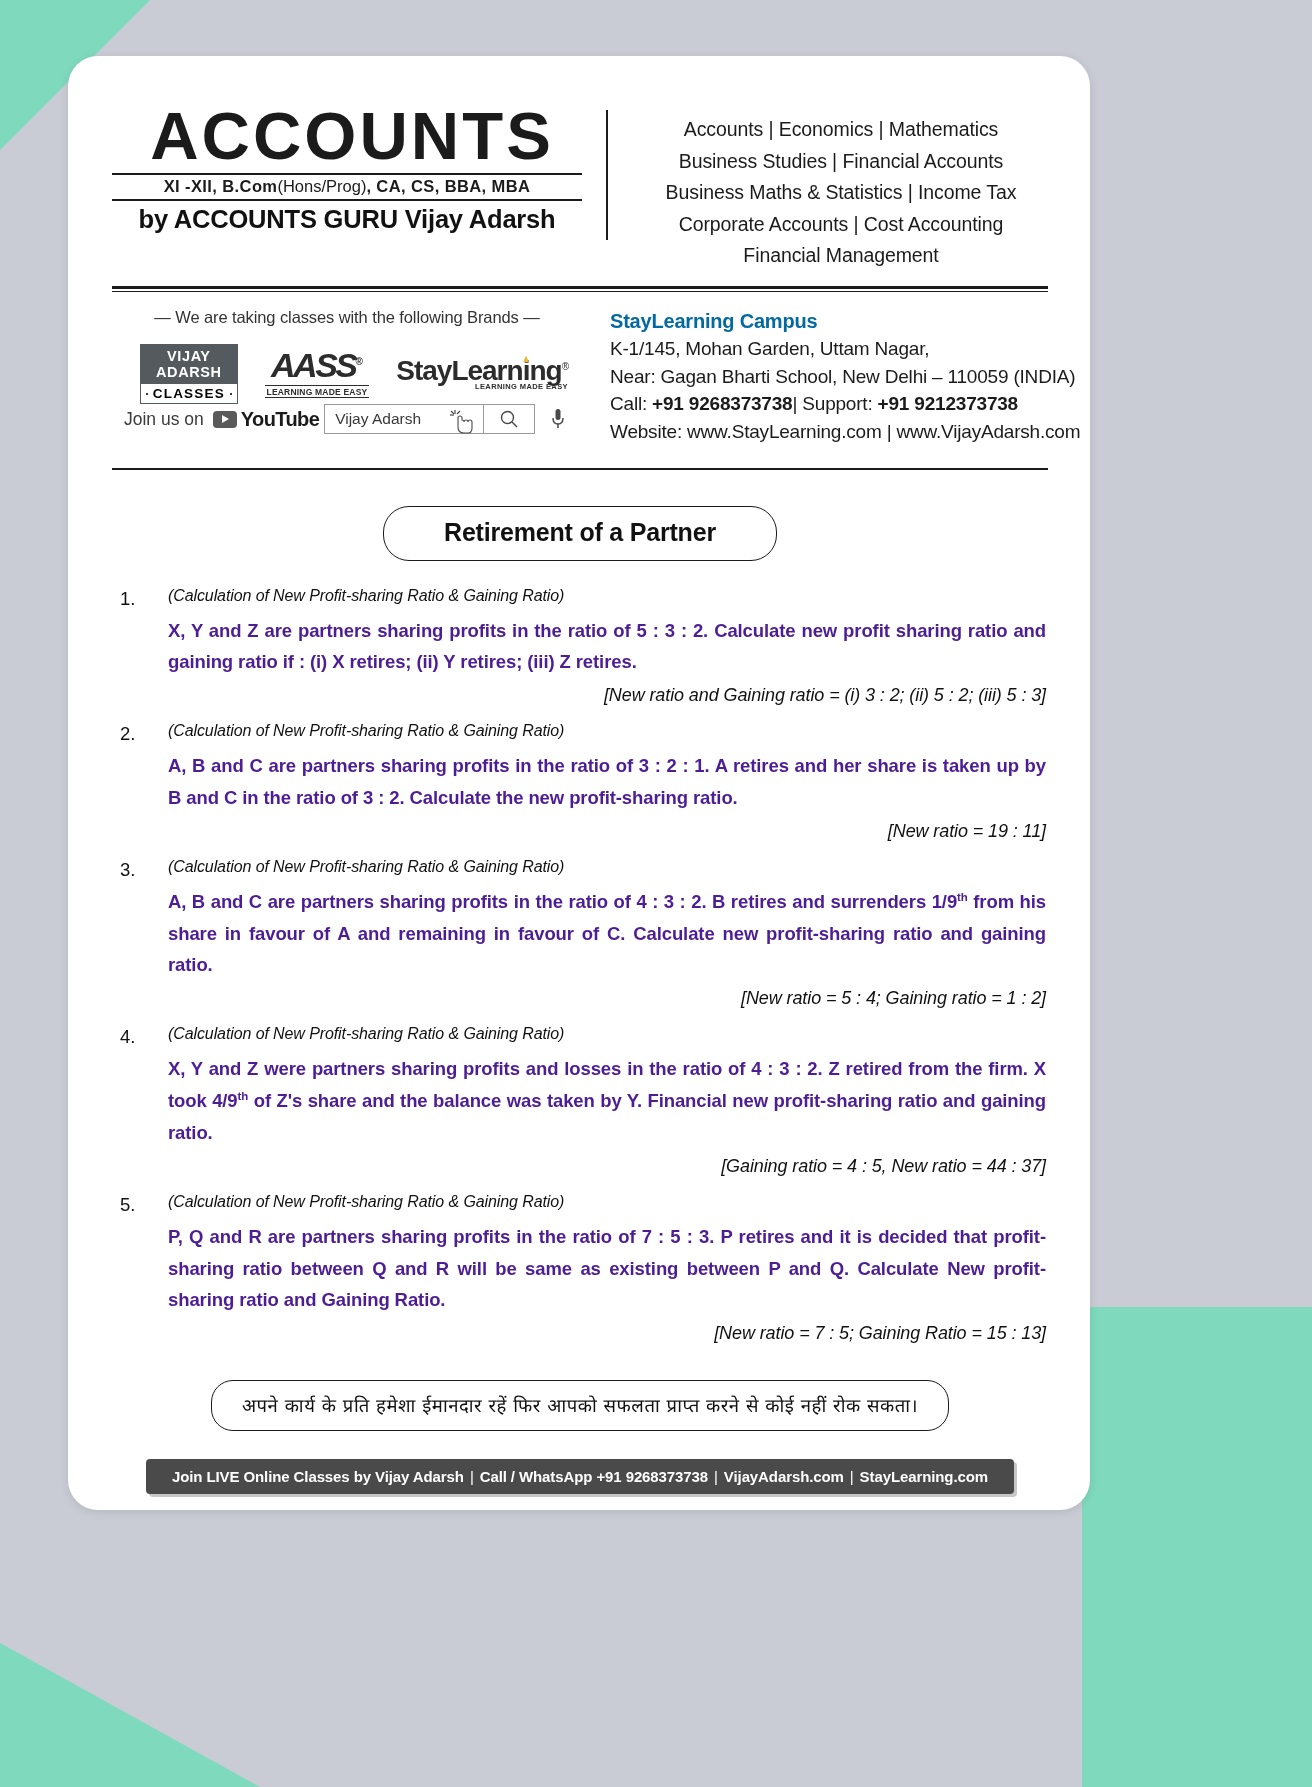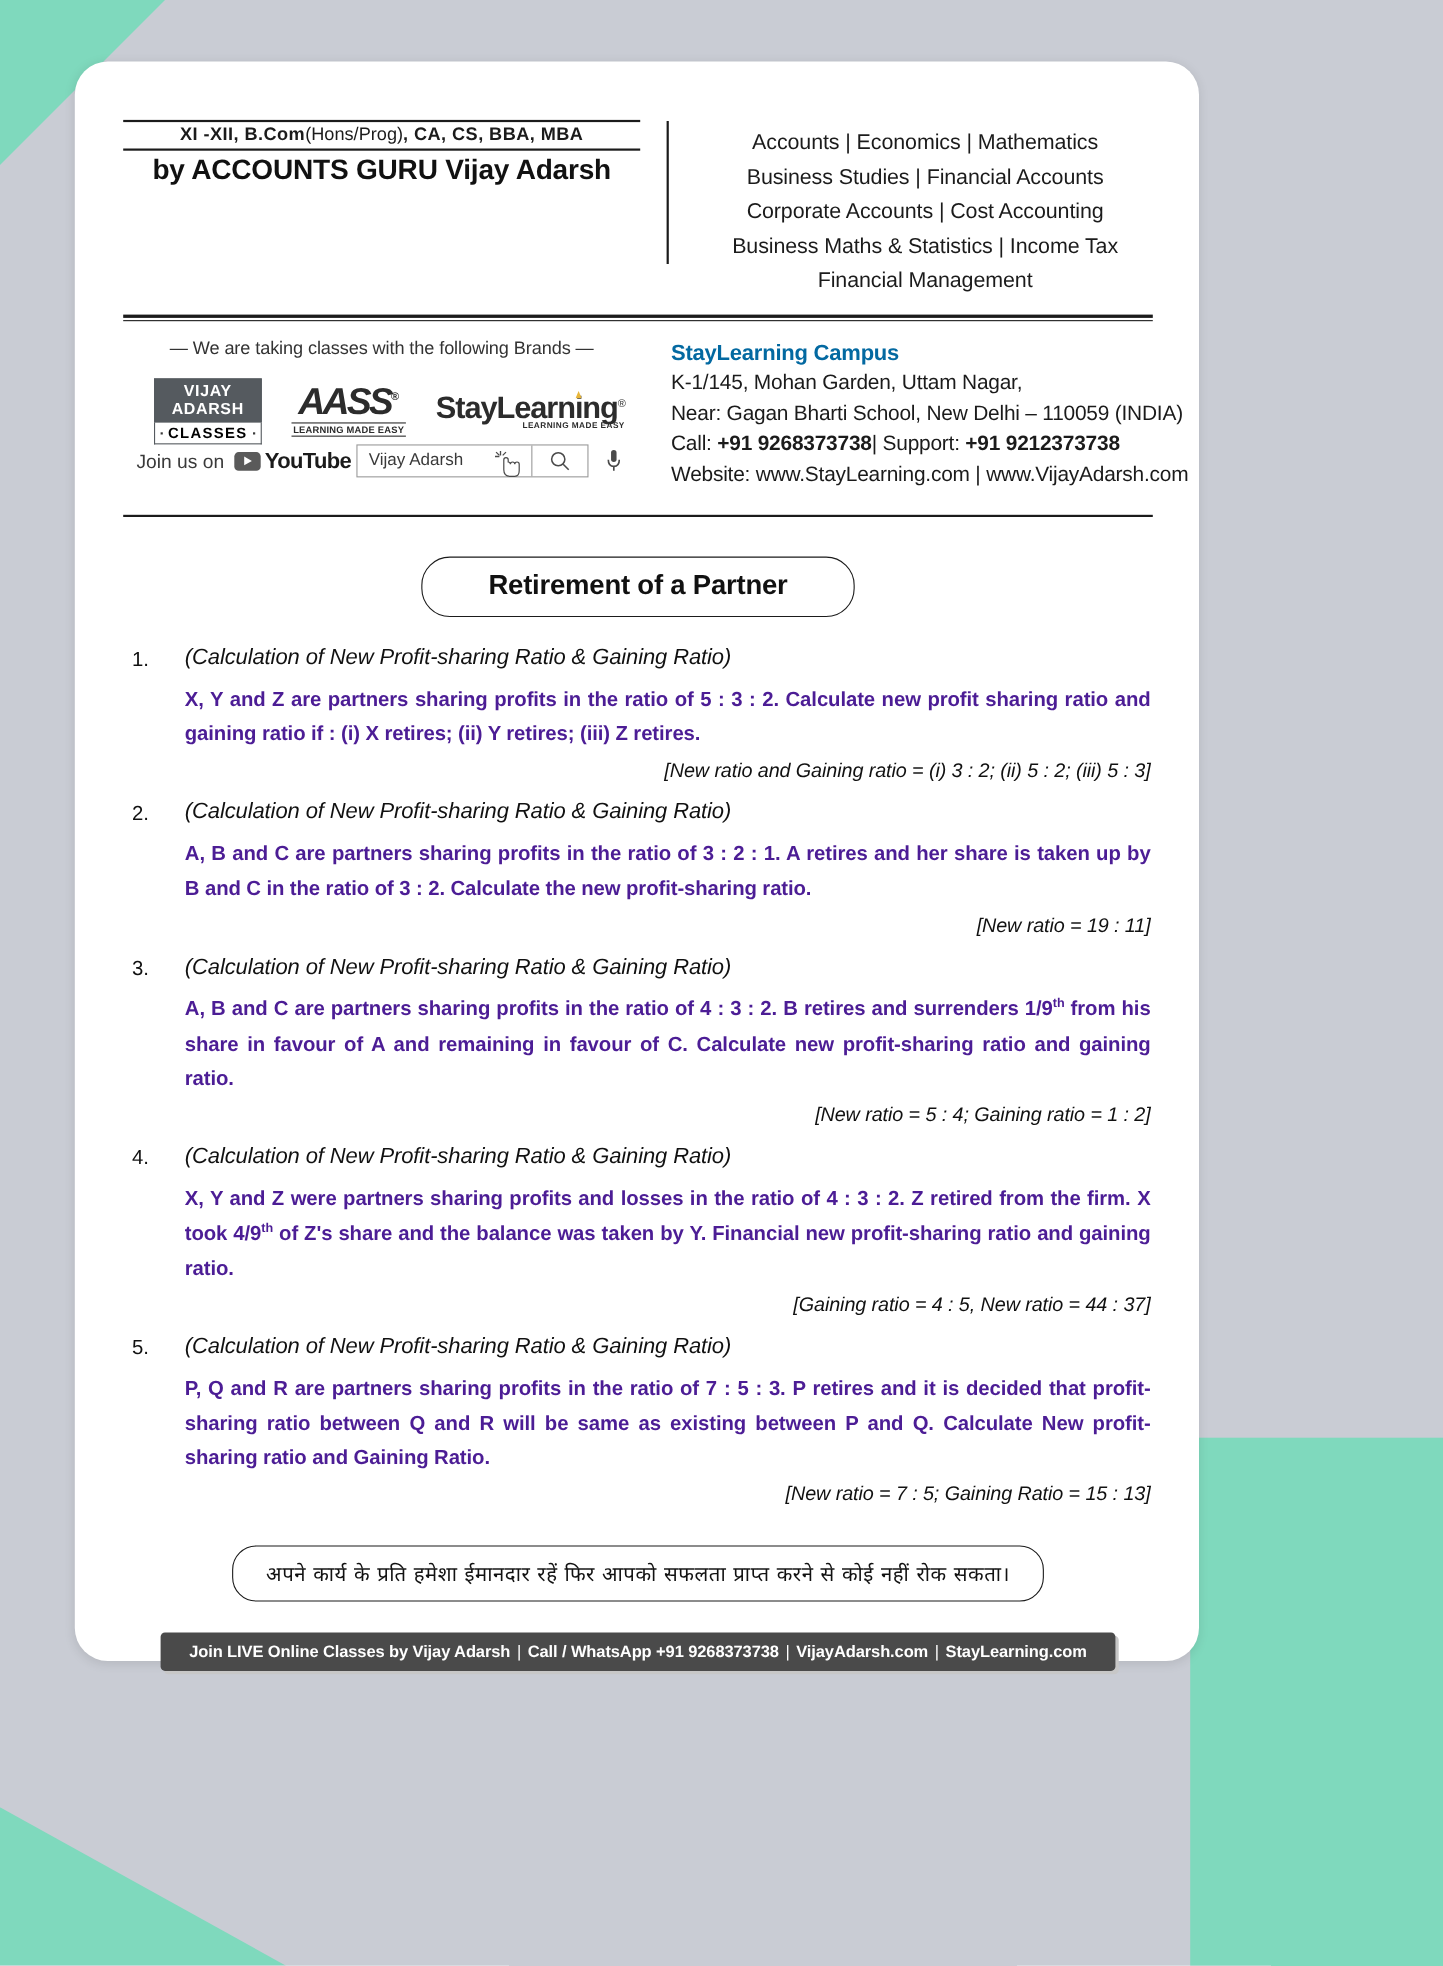--- a/index.html
+++ b/index.html
@@ -360,21 +360,21 @@
     width: 48px;
     flex: none;
     font-size: 18.5px;
     color: #111;
     padding-top: 1px;
   }
   .q-body {
     flex: 1;
   }
   .q-head {
-    font-size: 20px;
+    font-size: 16px;
     color: #111;
     margin-bottom: 10px;
     letter-spacing: -0.1px;
   }
   .q-head i { font-style: italic; }
   .q-text {
     font-size: 18.5px;
     color: #4c1d95;
     line-height: 1.72;
     text-align: justify;
@@ -431,31 +431,32 @@
 
 <div class="teal-tl"></div>
 <div class="teal-br"></div>
 <div class="teal-bl"></div>
 
 <div class="page">
  <div class="inner">
 
   <div class="header-top">
     <div class="brand-left">
+      <div class="brand-accounts">ACCOUNTS</div>
       <div class="brand-rule"></div>
       <div class="brand-courses"><span>XI -XII, B.Com</span><span class="light">(Hons/Prog)</span><span>, CA, CS, BBA, MBA</span></div>
       <div class="brand-rule2"></div>
       <div class="brand-by"><span>by </span><span>ACCOUNTS GURU</span><span> Vijay Adarsh</span></div>
     </div>
     <div class="divider-v"></div>
     <div class="subjects">
       <div>Accounts | Economics | Mathematics</div>
       <div>Business Studies | Financial Accounts</div>
+      <div>Business Maths &amp; Statistics | Income Tax</div>
       <div>Corporate Accounts | Cost Accounting</div>
-      <div>Business Maths &amp; Statistics | Income Tax</div>
       <div>Financial Management</div>
     </div>
   </div>
 
   <div class="hr-thick"></div>
   <div class="hr-thin"></div>
 
   <div class="mid">
     <div class="mid-left">
       <div class="taking-classes">— We are taking classes with the following Brands  —</div>

